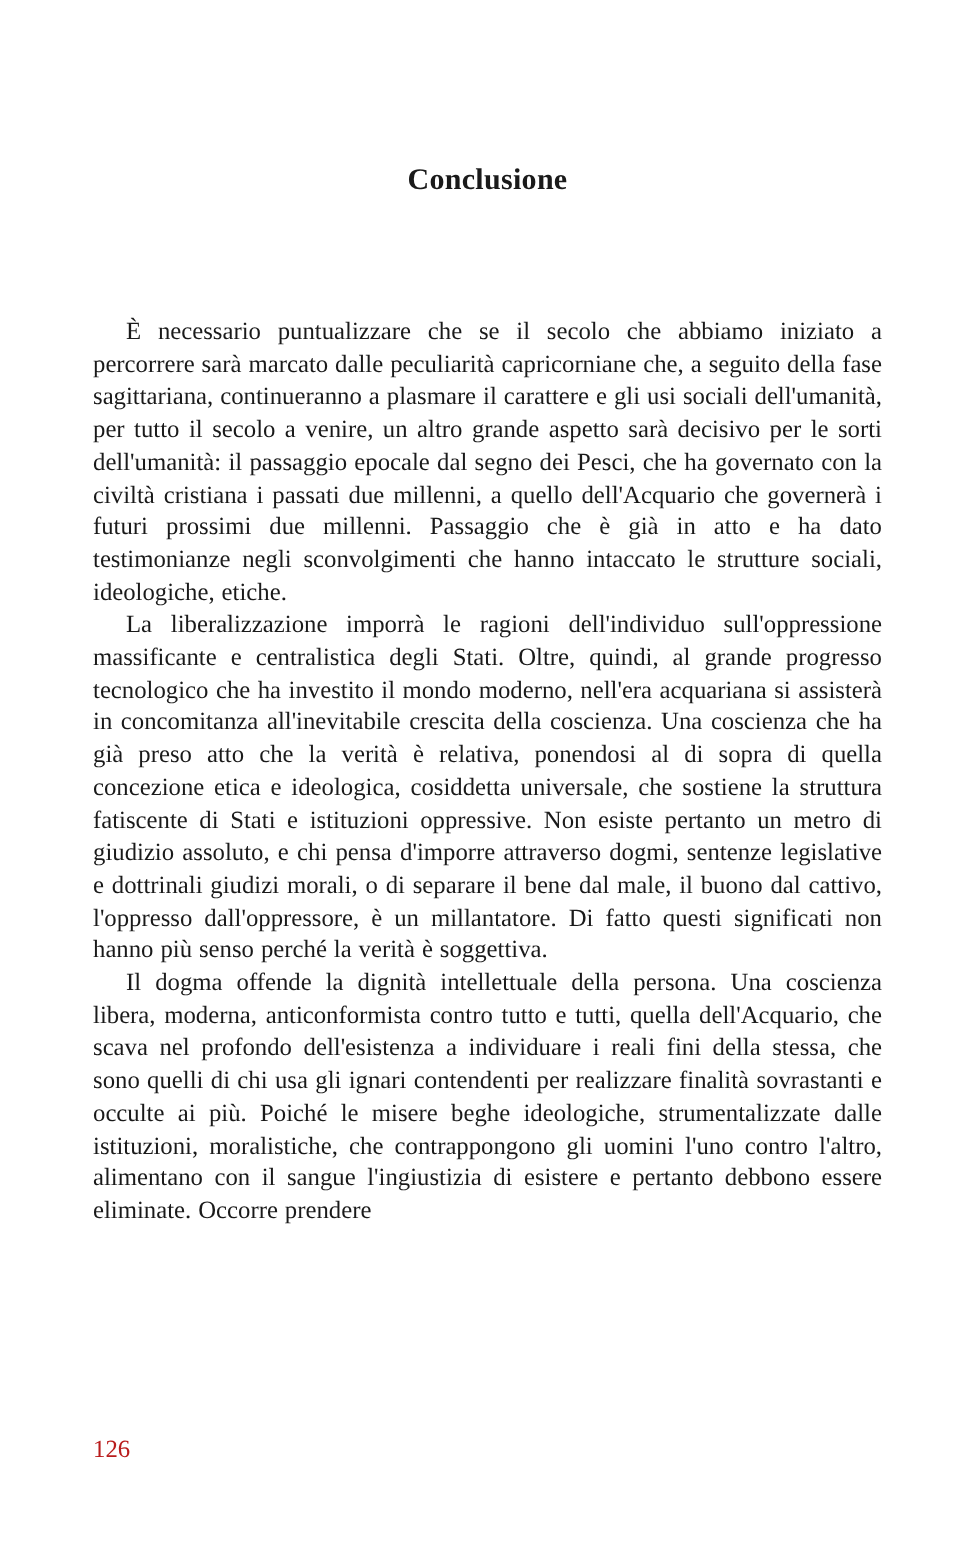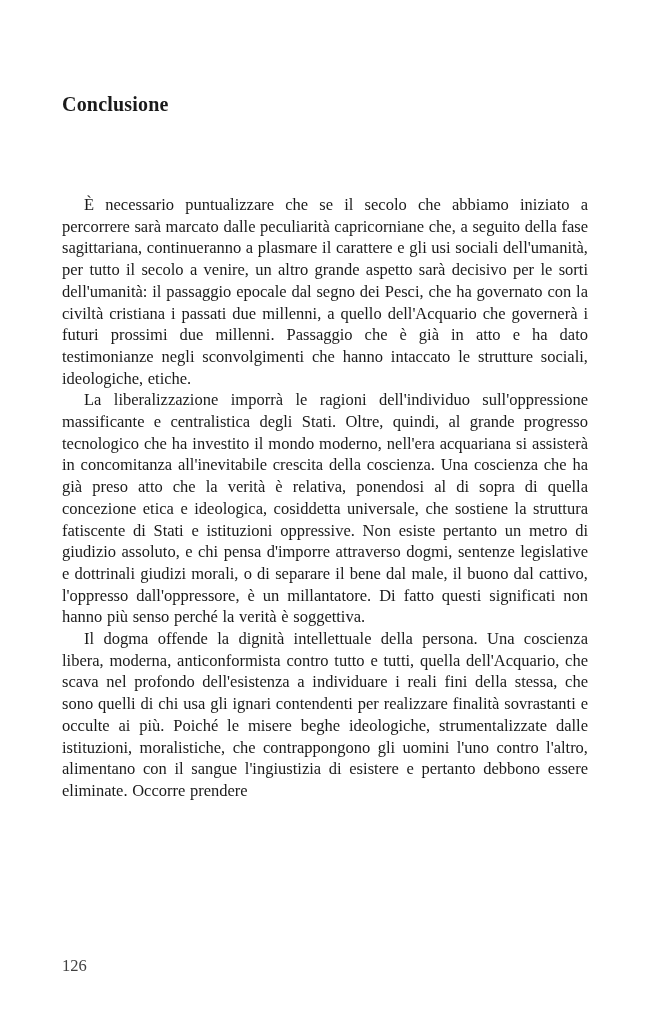--- a/index.html
+++ b/index.html
@@ -15,40 +15,41 @@
     background: #ffffff;
     box-sizing: border-box;
     padding: 93px 62px 0 62px;
     font-family: "Liberation Serif", "DejaVu Serif", serif;
     color: #1a1a1a;
     overflow: hidden;
   }
   .chapter-title {
     font-size: 20px;
     font-weight: bold;
-    margin: 0;
+    margin: 16px;
     letter-spacing: 0.2px;
+    text-align: center;
   }
   .body-text {
     margin-top: 78px;
   }
   .body-text p {
     margin: 0;
     font-size: 16.5px;
     line-height: 21.7px;
     text-align: justify;
     text-indent: 22px;
     word-spacing: 0.5px;
   }
   .page-number {
     position: absolute;
     left: 62px;
     top: 956px;
     font-size: 16.5px;
-    color: #404040;
+    color: #b91c1c;
   }
 </style>
 </head>
 <body>
 
 <div class="book-page">
   <h1 class="chapter-title">Conclusione</h1>
 
   <div class="body-text">
     <p>È necessario puntualizzare che se il secolo che abbiamo iniziato a percorrere sarà marcato dalle peculiarità capricorniane che, a seguito della fase sagittariana, continueranno a plasmare il carattere e gli usi sociali dell'umanità, per tutto il secolo a venire, un altro grande aspetto sarà decisivo per le sorti dell'umanità: il passaggio epocale dal segno dei Pesci, che ha governato con la civiltà cristiana i passati due millenni, a quello dell'Acquario che governerà i futuri prossimi due millenni. Passaggio che è già in atto e ha dato testimonianze negli sconvolgimenti che hanno intaccato le strutture sociali, ideologiche, etiche.</p>

